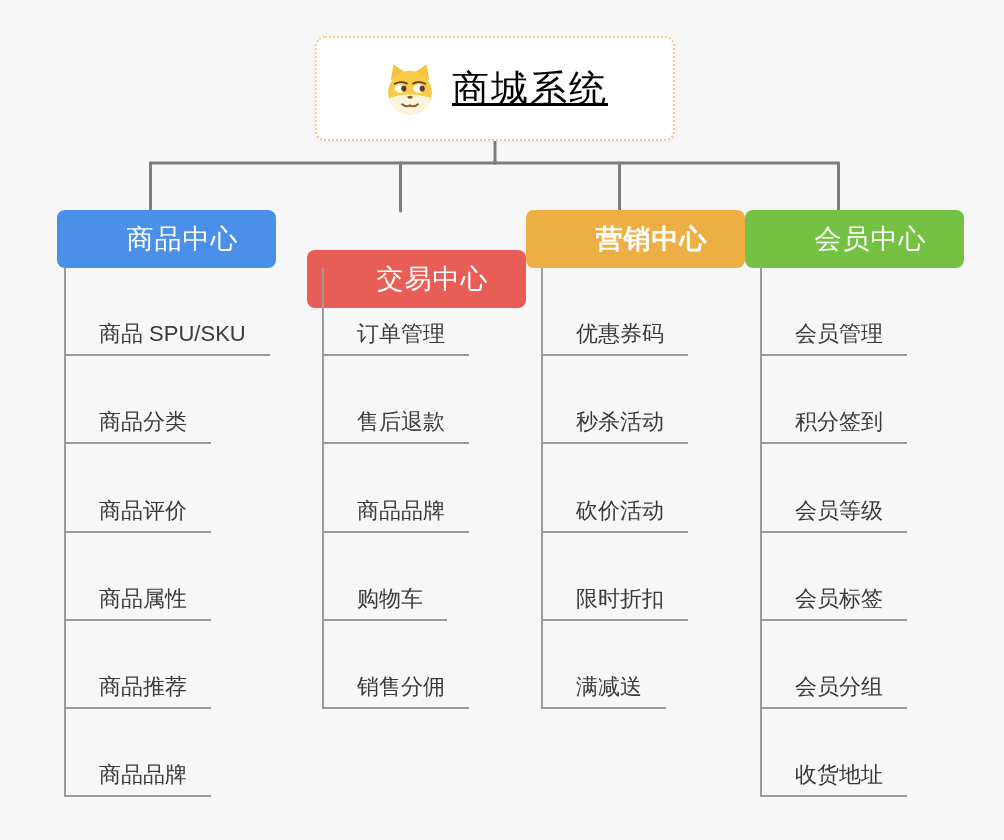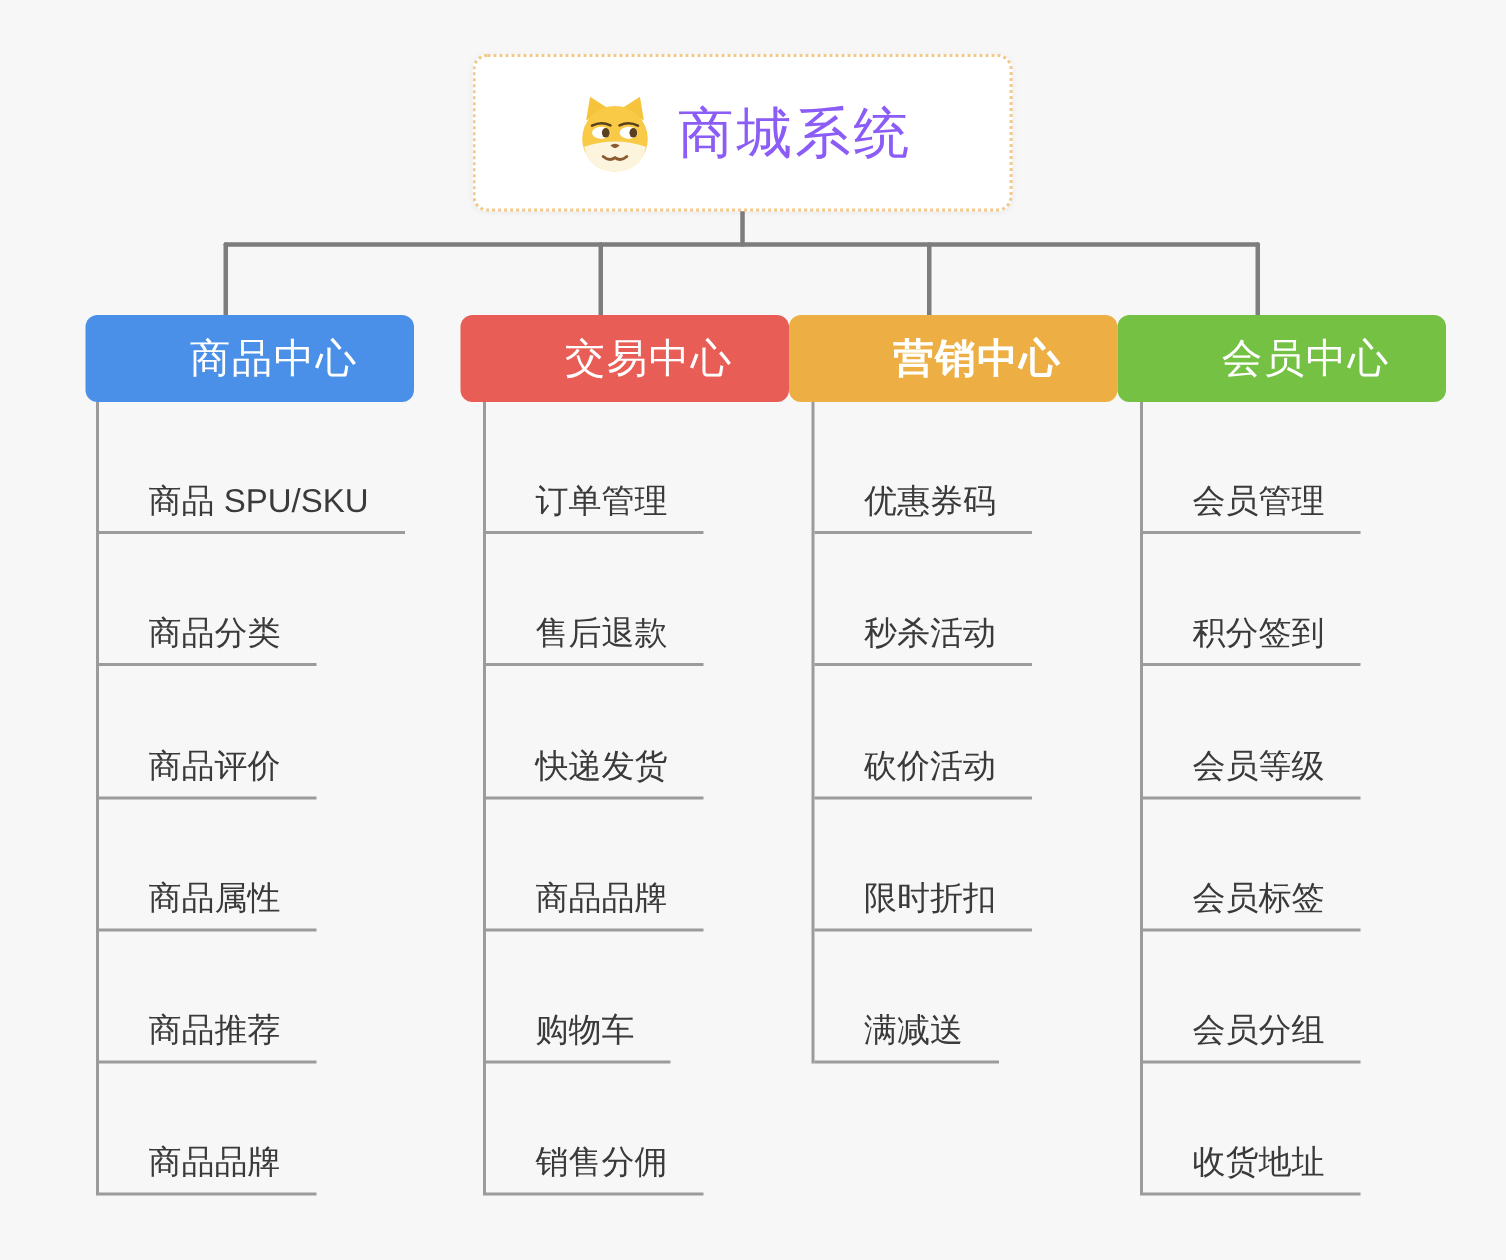--- a/index.html
+++ b/index.html
@@ -74,41 +74,40 @@
         <ellipse cx="21.5" cy="31.5" rx="7" ry="4.6" fill="#ffffff"></ellipse>
         <ellipse cx="42.5" cy="31.5" rx="7" ry="4.6" fill="#ffffff"></ellipse>
         <ellipse cx="25" cy="31.5" rx="3" ry="3.6" fill="#5b4020"></ellipse>
         <ellipse cx="46" cy="31.5" rx="3" ry="3.6" fill="#5b4020"></ellipse>
         <path d="M14.5 26 Q21.5 22.5 28.5 25.8" stroke="#5b4020" stroke-width="2" fill="none" stroke-linecap="round"></path>
         <path d="M35.5 25.8 Q42.5 22.5 49.5 26" stroke="#5b4020" stroke-width="2" fill="none" stroke-linecap="round"></path>
         <path d="M28.5 41 Q32 38.5 35.5 41 Q32 45.5 28.5 41 Z" fill="#8a5a2e"></path>
         <path d="M23 49.5 Q27.5 53.5 32 50.5 Q36.5 53.5 41 49.5" stroke="#8a5a2e" stroke-width="2.2" fill="none" stroke-linecap="round"></path>
       </svg>
     </span>
-    <span class="root-title" style="color: #8b5cf6;">商城系统</span>
+    <span class="root-title" style="color: #000000; text-decoration: underline;">商城系统</span>
   </div>
 
   <div class="branch-header b0" style="background-color: rgb(74, 144, 232);">商品中心</div>
-  <div class="branch-header b1" style="background-color: rgb(232, 93, 85);">交易中心</div>
+  <div class="branch-header b1" style="background-color: rgb(232, 93, 85); margin-top: 40px;">交易中心</div>
   <div class="branch-header b2" style="background-color: rgb(237, 175, 67); font-weight: bold;">营销中心</div>
   <div class="branch-header b3" style="background-color: rgb(116, 193, 67);">会员中心</div>
 
   <ul class="branch-list l0">
     <li>商品 SPU/SKU</li>
     <li>商品分类</li>
     <li>商品评价</li>
     <li>商品属性</li>
     <li>商品推荐</li>
     <li>商品品牌</li>
   </ul>
 
   <ul class="branch-list l1">
     <li>订单管理</li>
     <li>售后退款</li>
-    <li>快递发货</li>
     <li>商品品牌</li>
     <li>购物车</li>
     <li>销售分佣</li>
   </ul>
 
   <ul class="branch-list l2">
     <li>优惠券码</li>
     <li>秒杀活动</li>
     <li>砍价活动</li>
     <li>限时折扣</li>

